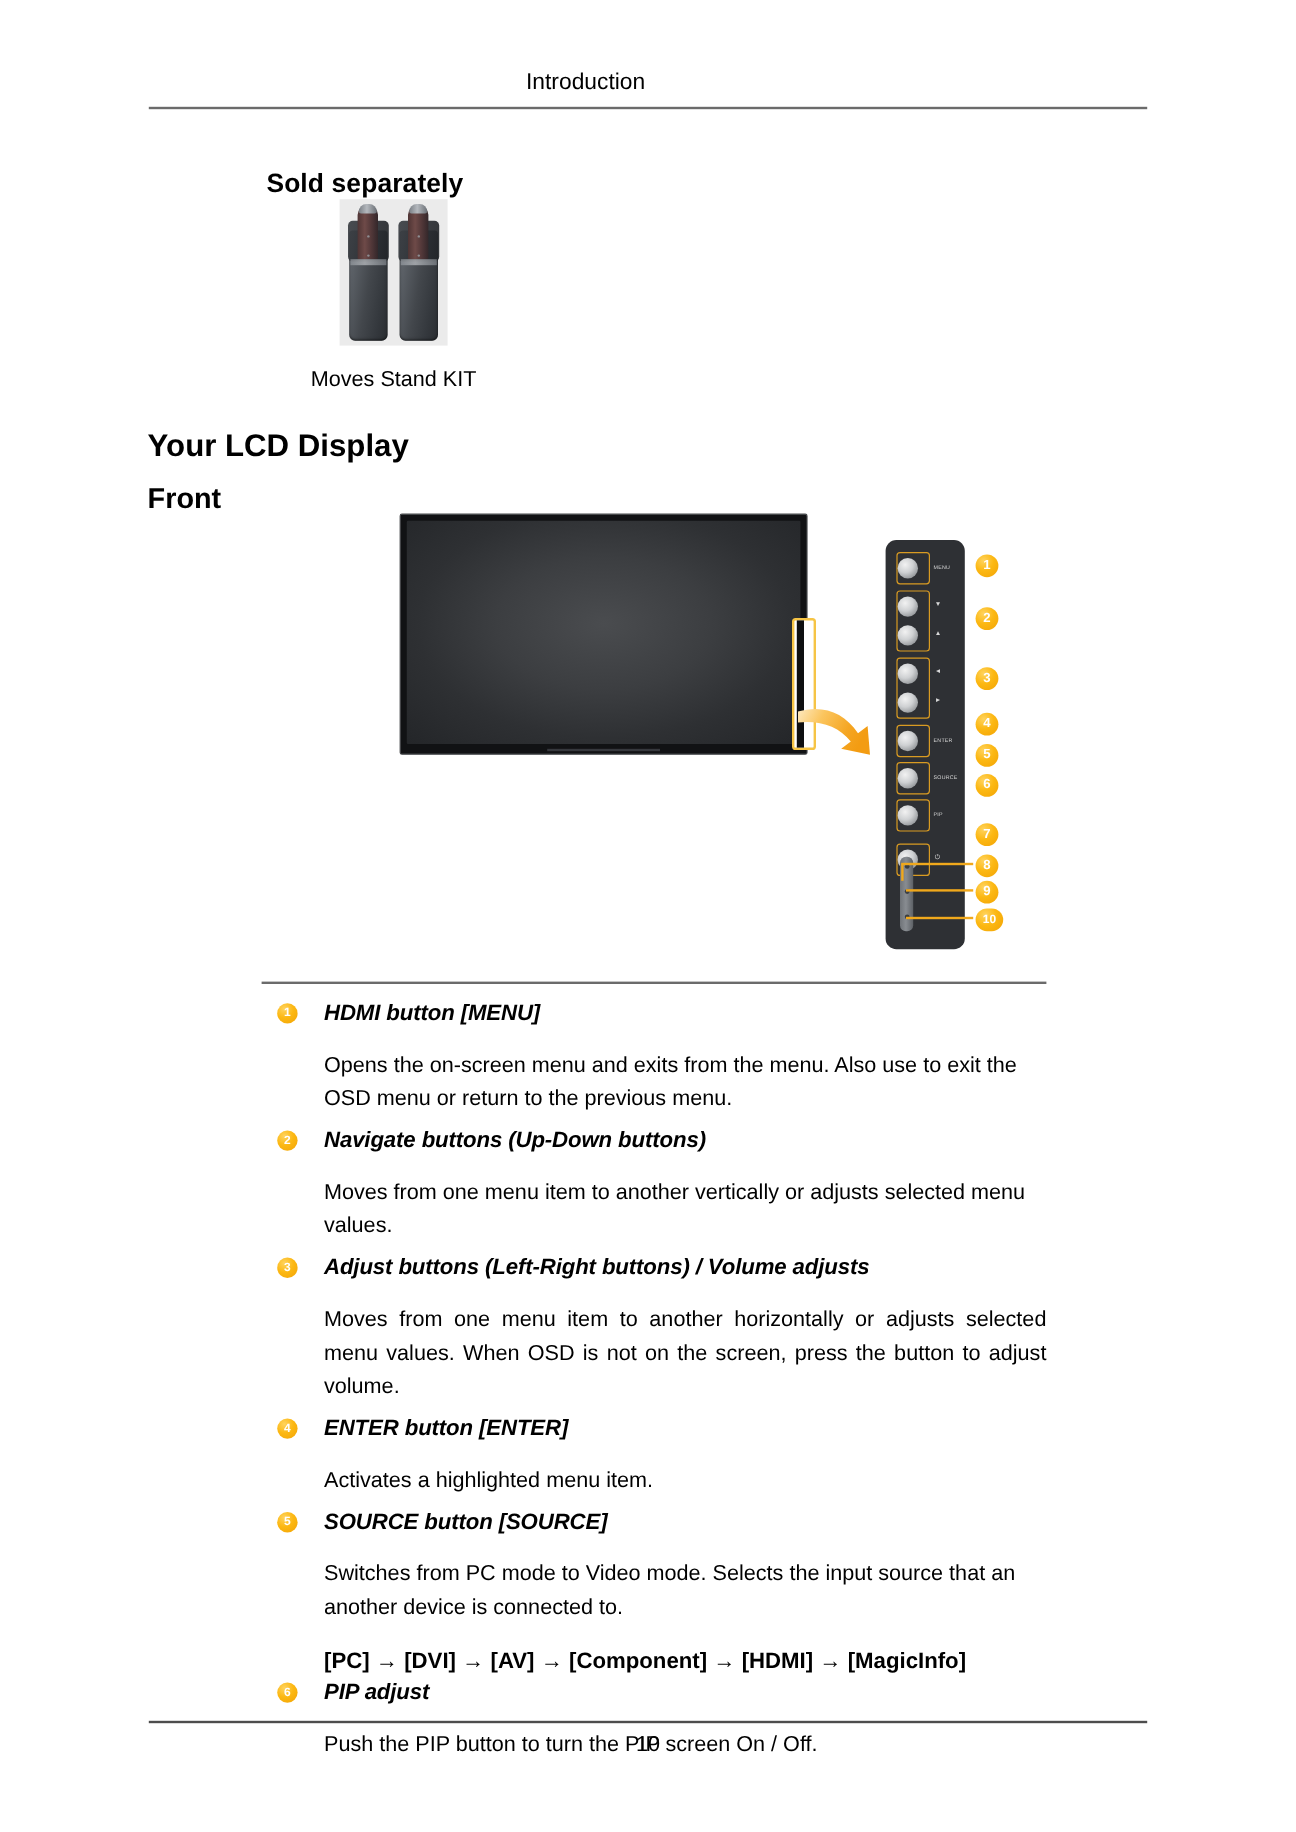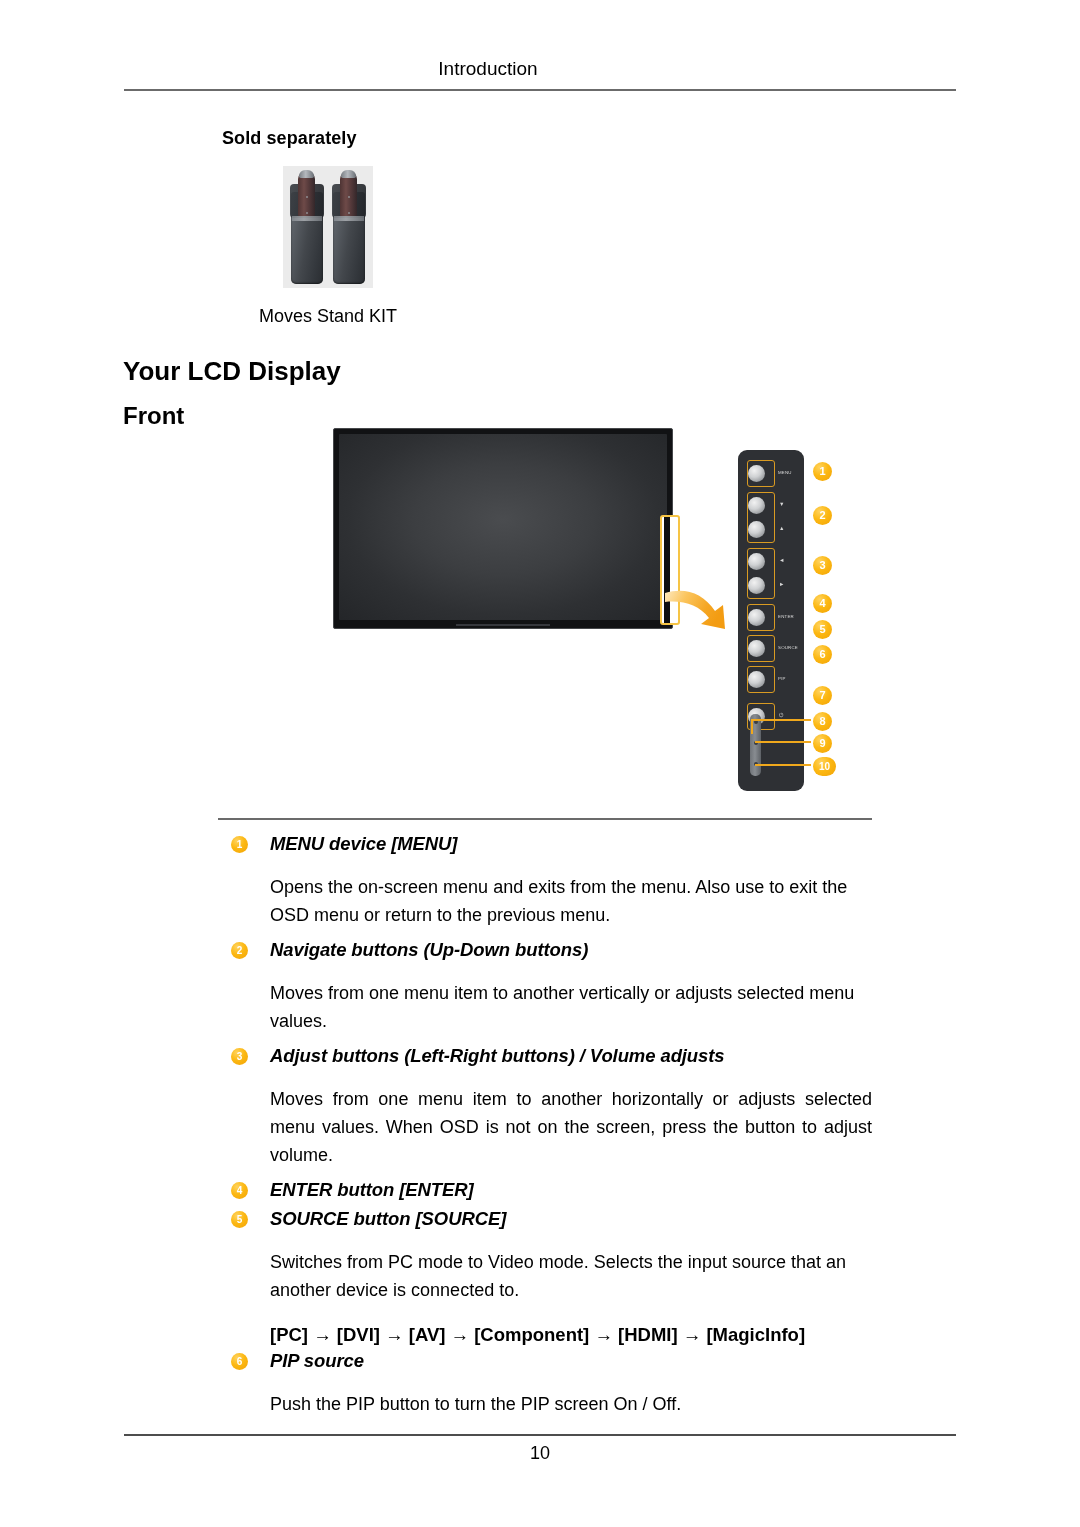--- a/index.html
+++ b/index.html
@@ -32,22 +32,22 @@
     top: 89px;
     width: 832px;
     height: 0;
     border-top: 2px solid #6b6b6b;
   }
 
   
   .sold-separately-title {
     position: absolute;
     left: 222px;
-    top: 128px;
-    font-size: 18px;
+    top: 140px;
+    font-size: 22px;
     font-weight: bold;
     letter-spacing: 0.1px;
   }
 
   .stand-photo {
     position: absolute;
     left: 283px;
     top: 166px;
     width: 90px;
     height: 122px;
@@ -483,50 +483,51 @@
 
 <div class="leader" style="left:755px; top:764px; width:56px;"></div>
 <div class="badge wide" style="left:813px; top:757px;">10</div>
 
 <div class="list-rule"></div>
 
 <div class="desc-list">
 
   <div class="item-head">
     <span class="item-badge">1</span>
-    <span class="item-title">MENU device [MENU]</span>
+    <span class="item-title">HDMI button [MENU]</span>
   </div>
   <div class="item-body">Opens the on-screen menu and exits from the menu. Also use to exit the OSD menu or return to the previous menu.</div>
 
   <div class="item-head">
     <span class="item-badge">2</span>
     <span class="item-title">Navigate buttons (Up-Down buttons)</span>
   </div>
   <div class="item-body">Moves from one menu item to another vertically or adjusts selected menu values.</div>
 
   <div class="item-head">
     <span class="item-badge">3</span>
     <span class="item-title">Adjust buttons (Left-Right buttons) / Volume adjusts</span>
   </div>
   <div class="item-body justified">Moves from one menu item to another horizontally or adjusts selected menu values. When OSD is not on the screen, press the button to adjust volume.</div>
 
   <div class="item-head">
     <span class="item-badge">4</span>
     <span class="item-title">ENTER button [ENTER]</span>
   </div>
+  <div class="item-body">Activates a highlighted menu item.</div>
 
   <div class="item-head">
     <span class="item-badge">5</span>
     <span class="item-title">SOURCE button [SOURCE]</span>
   </div>
   <div class="item-body">Switches from PC mode to Video mode. Selects the input source that an another device is connected to.</div>
   <div class="source-chain">[PC] → [DVI] → [AV] → [Component] → [HDMI] → [MagicInfo]</div>
 
   <div class="item-head">
     <span class="item-badge">6</span>
-    <span class="item-title">PIP source</span>
+    <span class="item-title">PIP adjust</span>
   </div>
   <div class="item-body">Push the PIP button to turn the PIP screen On / Off.</div>
 
 </div>
 
 <div class="footer-rule"></div>
 <div class="footer-page">10</div>
 
 </body></html>

